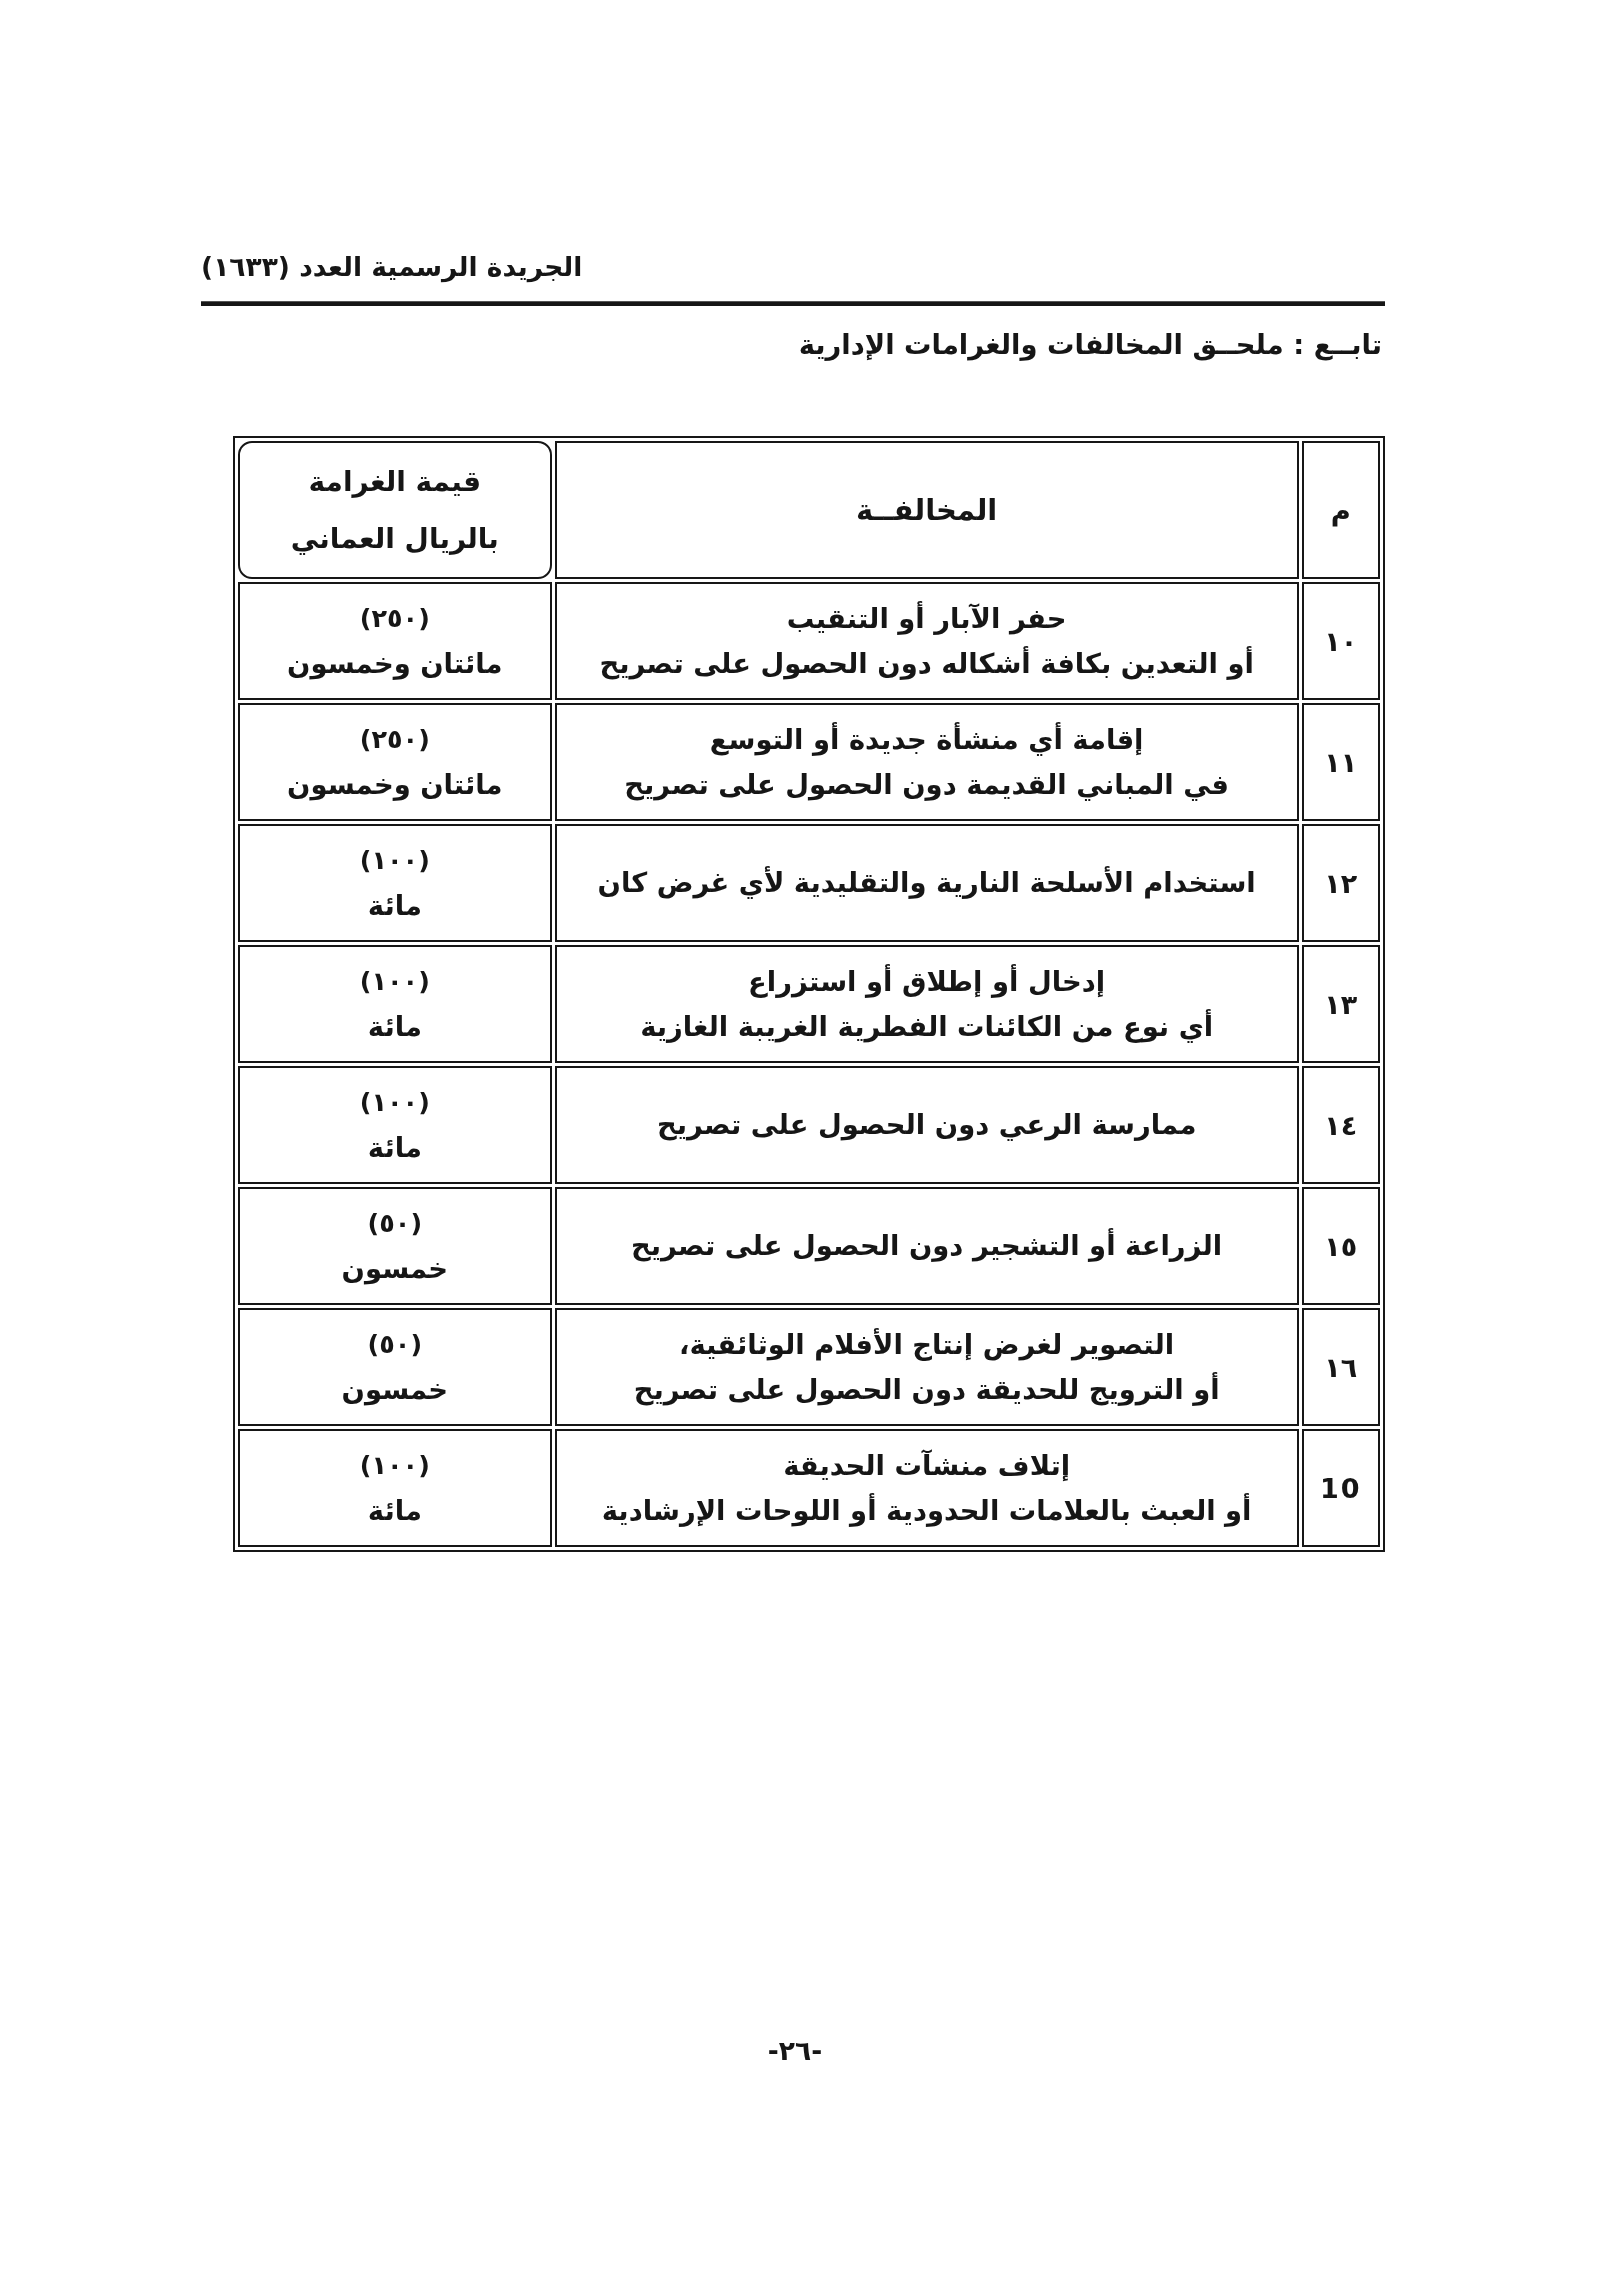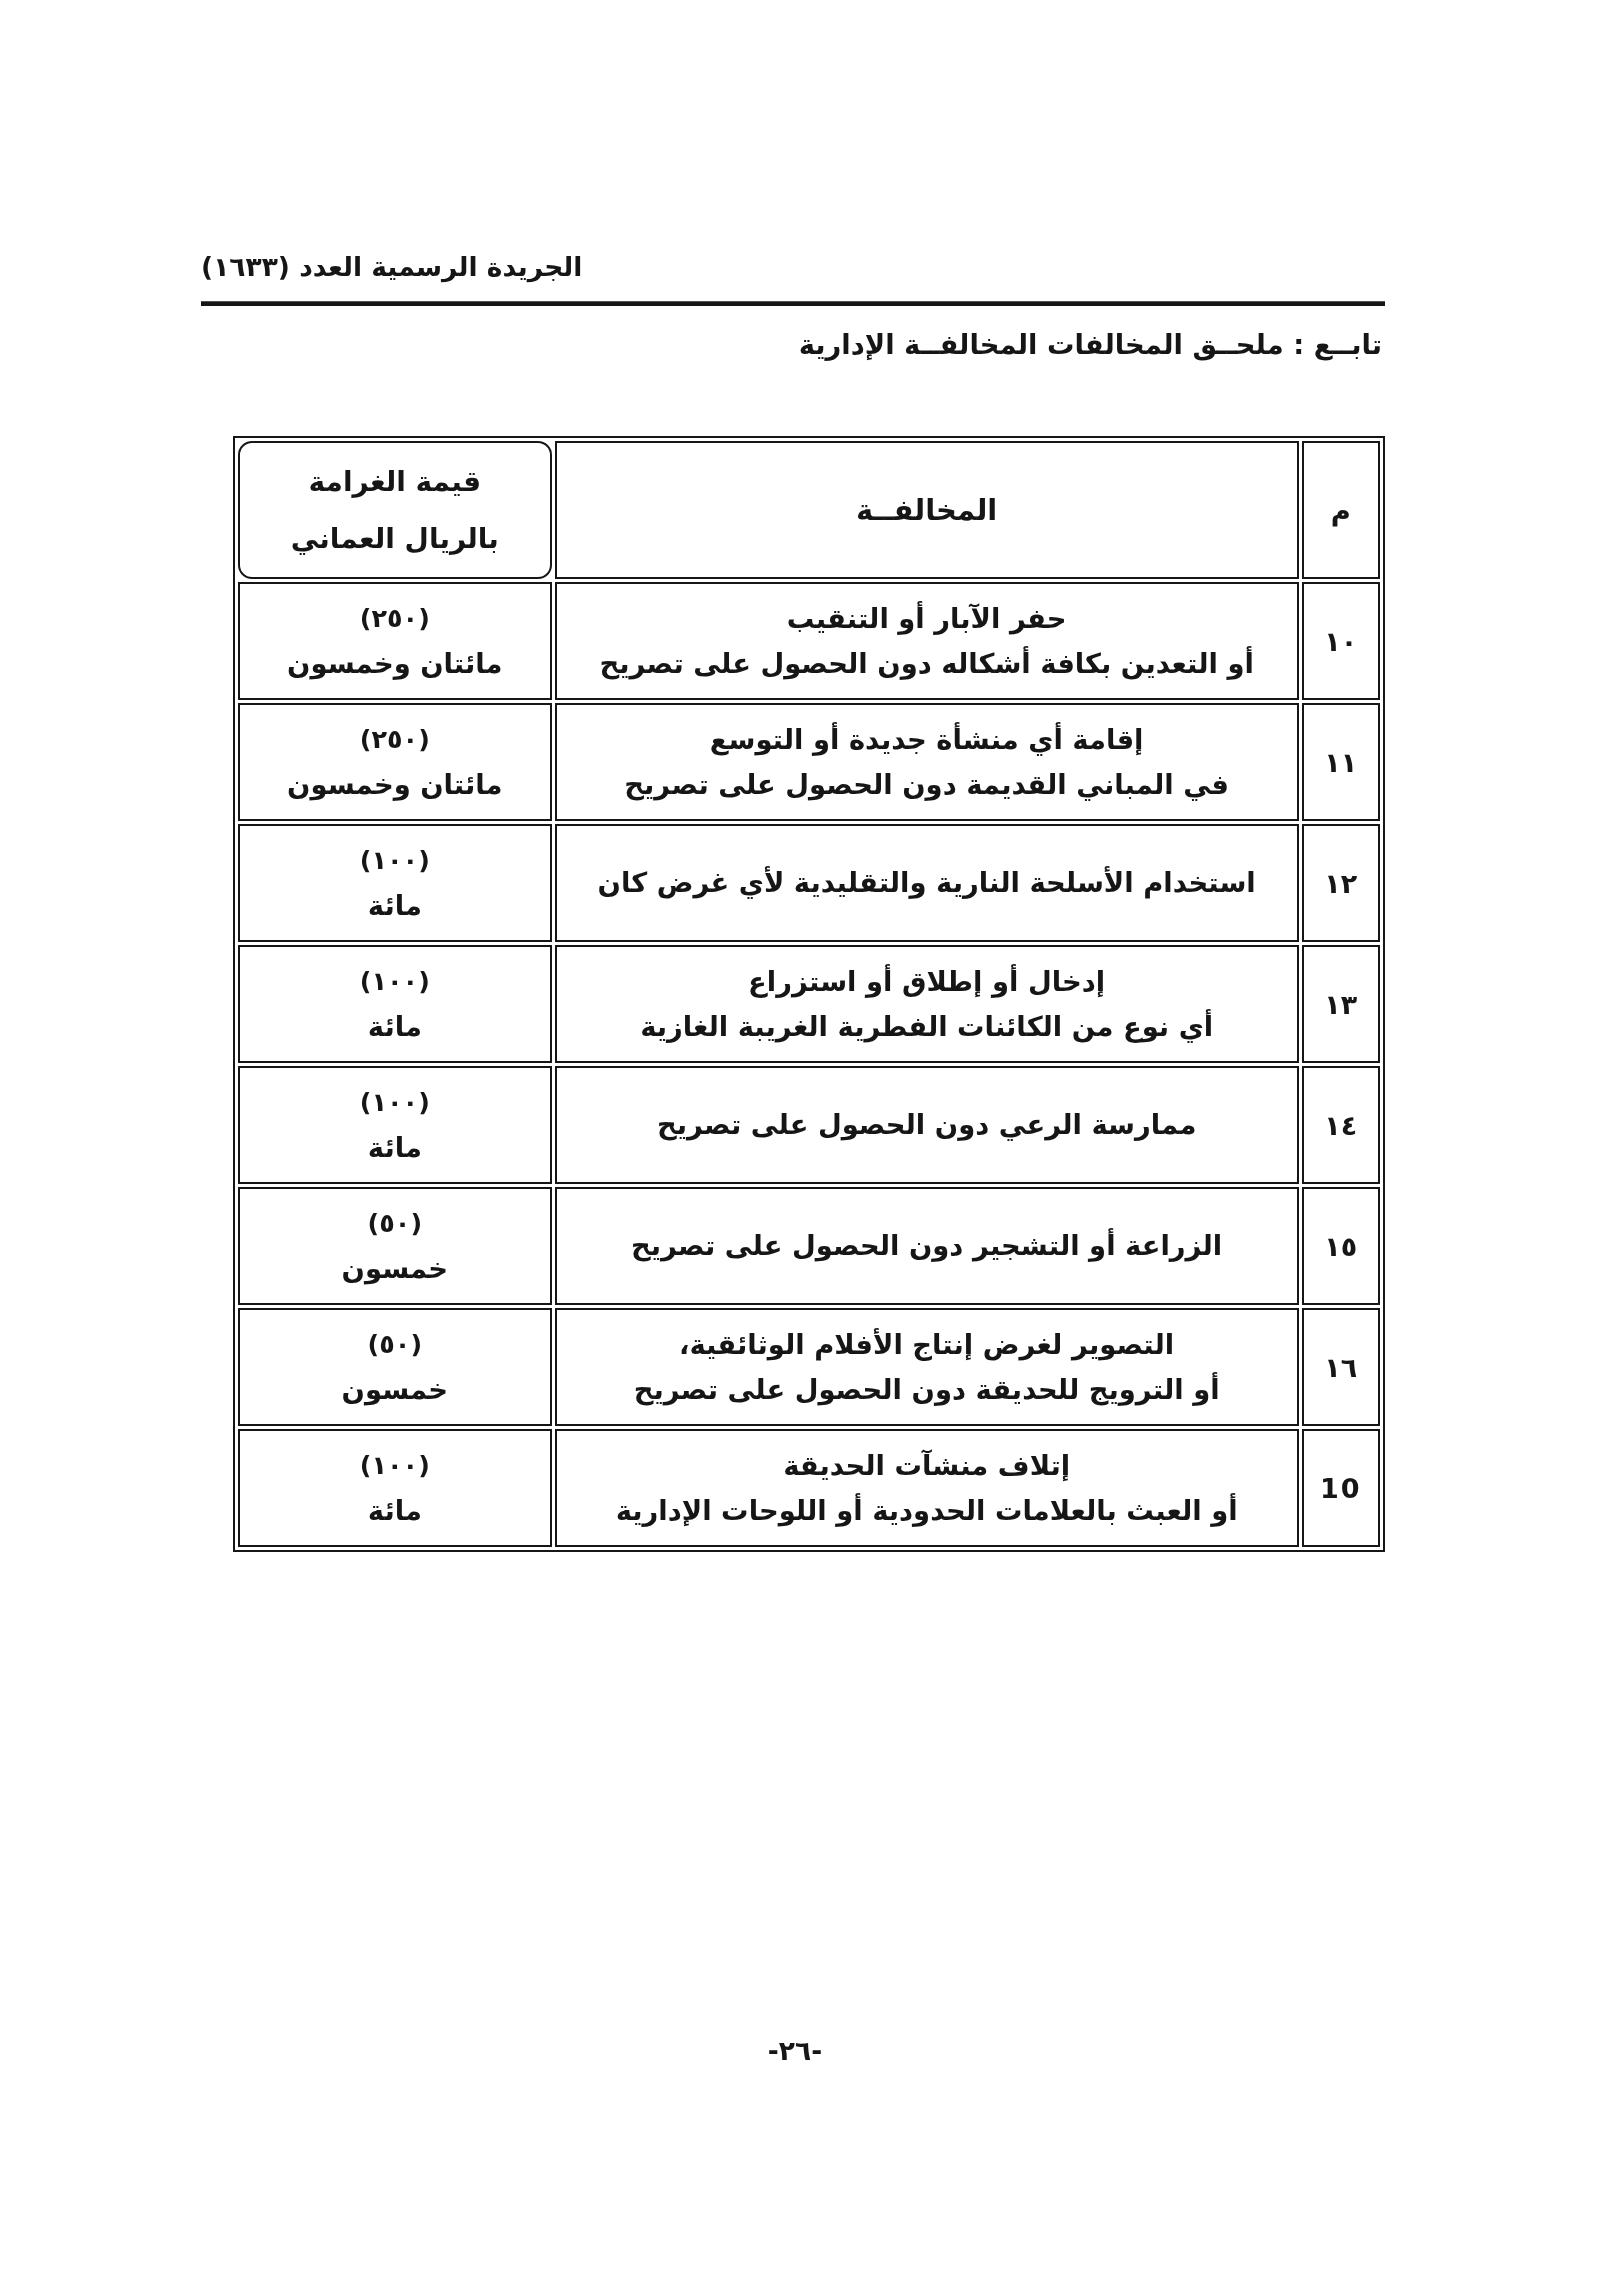--- a/index.html
+++ b/index.html
@@ -105,21 +105,21 @@
     padding-left: 14px;
   }
 </style>
 </head>
 <body>
 
 <div class="gazette-title">الجريدة الرسمية العدد (١٦٣٣)</div>
 
 <div class="header-rule"></div>
 
-<div class="subtitle">تابــع : ملحــق المخالفات المخالفــة الإدارية</div>
+<div class="subtitle">تابــع : ملحــق المخالفات والغرامات الإدارية</div>
 
 <table class="fines-table">
   <colgroup>
     <col class="c-num">
     <col class="c-violation">
     <col class="c-fine">
   </colgroup>
   <thead>
     <tr>
       <th class="h-num">م</th>
@@ -231,21 +231,21 @@
             <span class="fine-value">(٥٠)</span>
             <span class="fine-words">خمسون</span>
           </div>
         </td>
       </tr>
       <tr>
         <td class="col-num">10</td>
         <td class="col-violation">
           <div class="cell-lines">
             <span>إتلاف منشآت الحديقة</span>
-            <span>أو العبث بالعلامات الحدودية أو اللوحات الإدارية</span>
+            <span>أو العبث بالعلامات الحدودية أو اللوحات الإرشادية</span>
           </div>
         </td>
         <td class="col-fine">
           <div class="cell-lines">
             <span class="fine-value">(١٠٠)</span>
             <span class="fine-words">مائة</span>
           </div>
         </td>
       </tr>
     </tbody>

